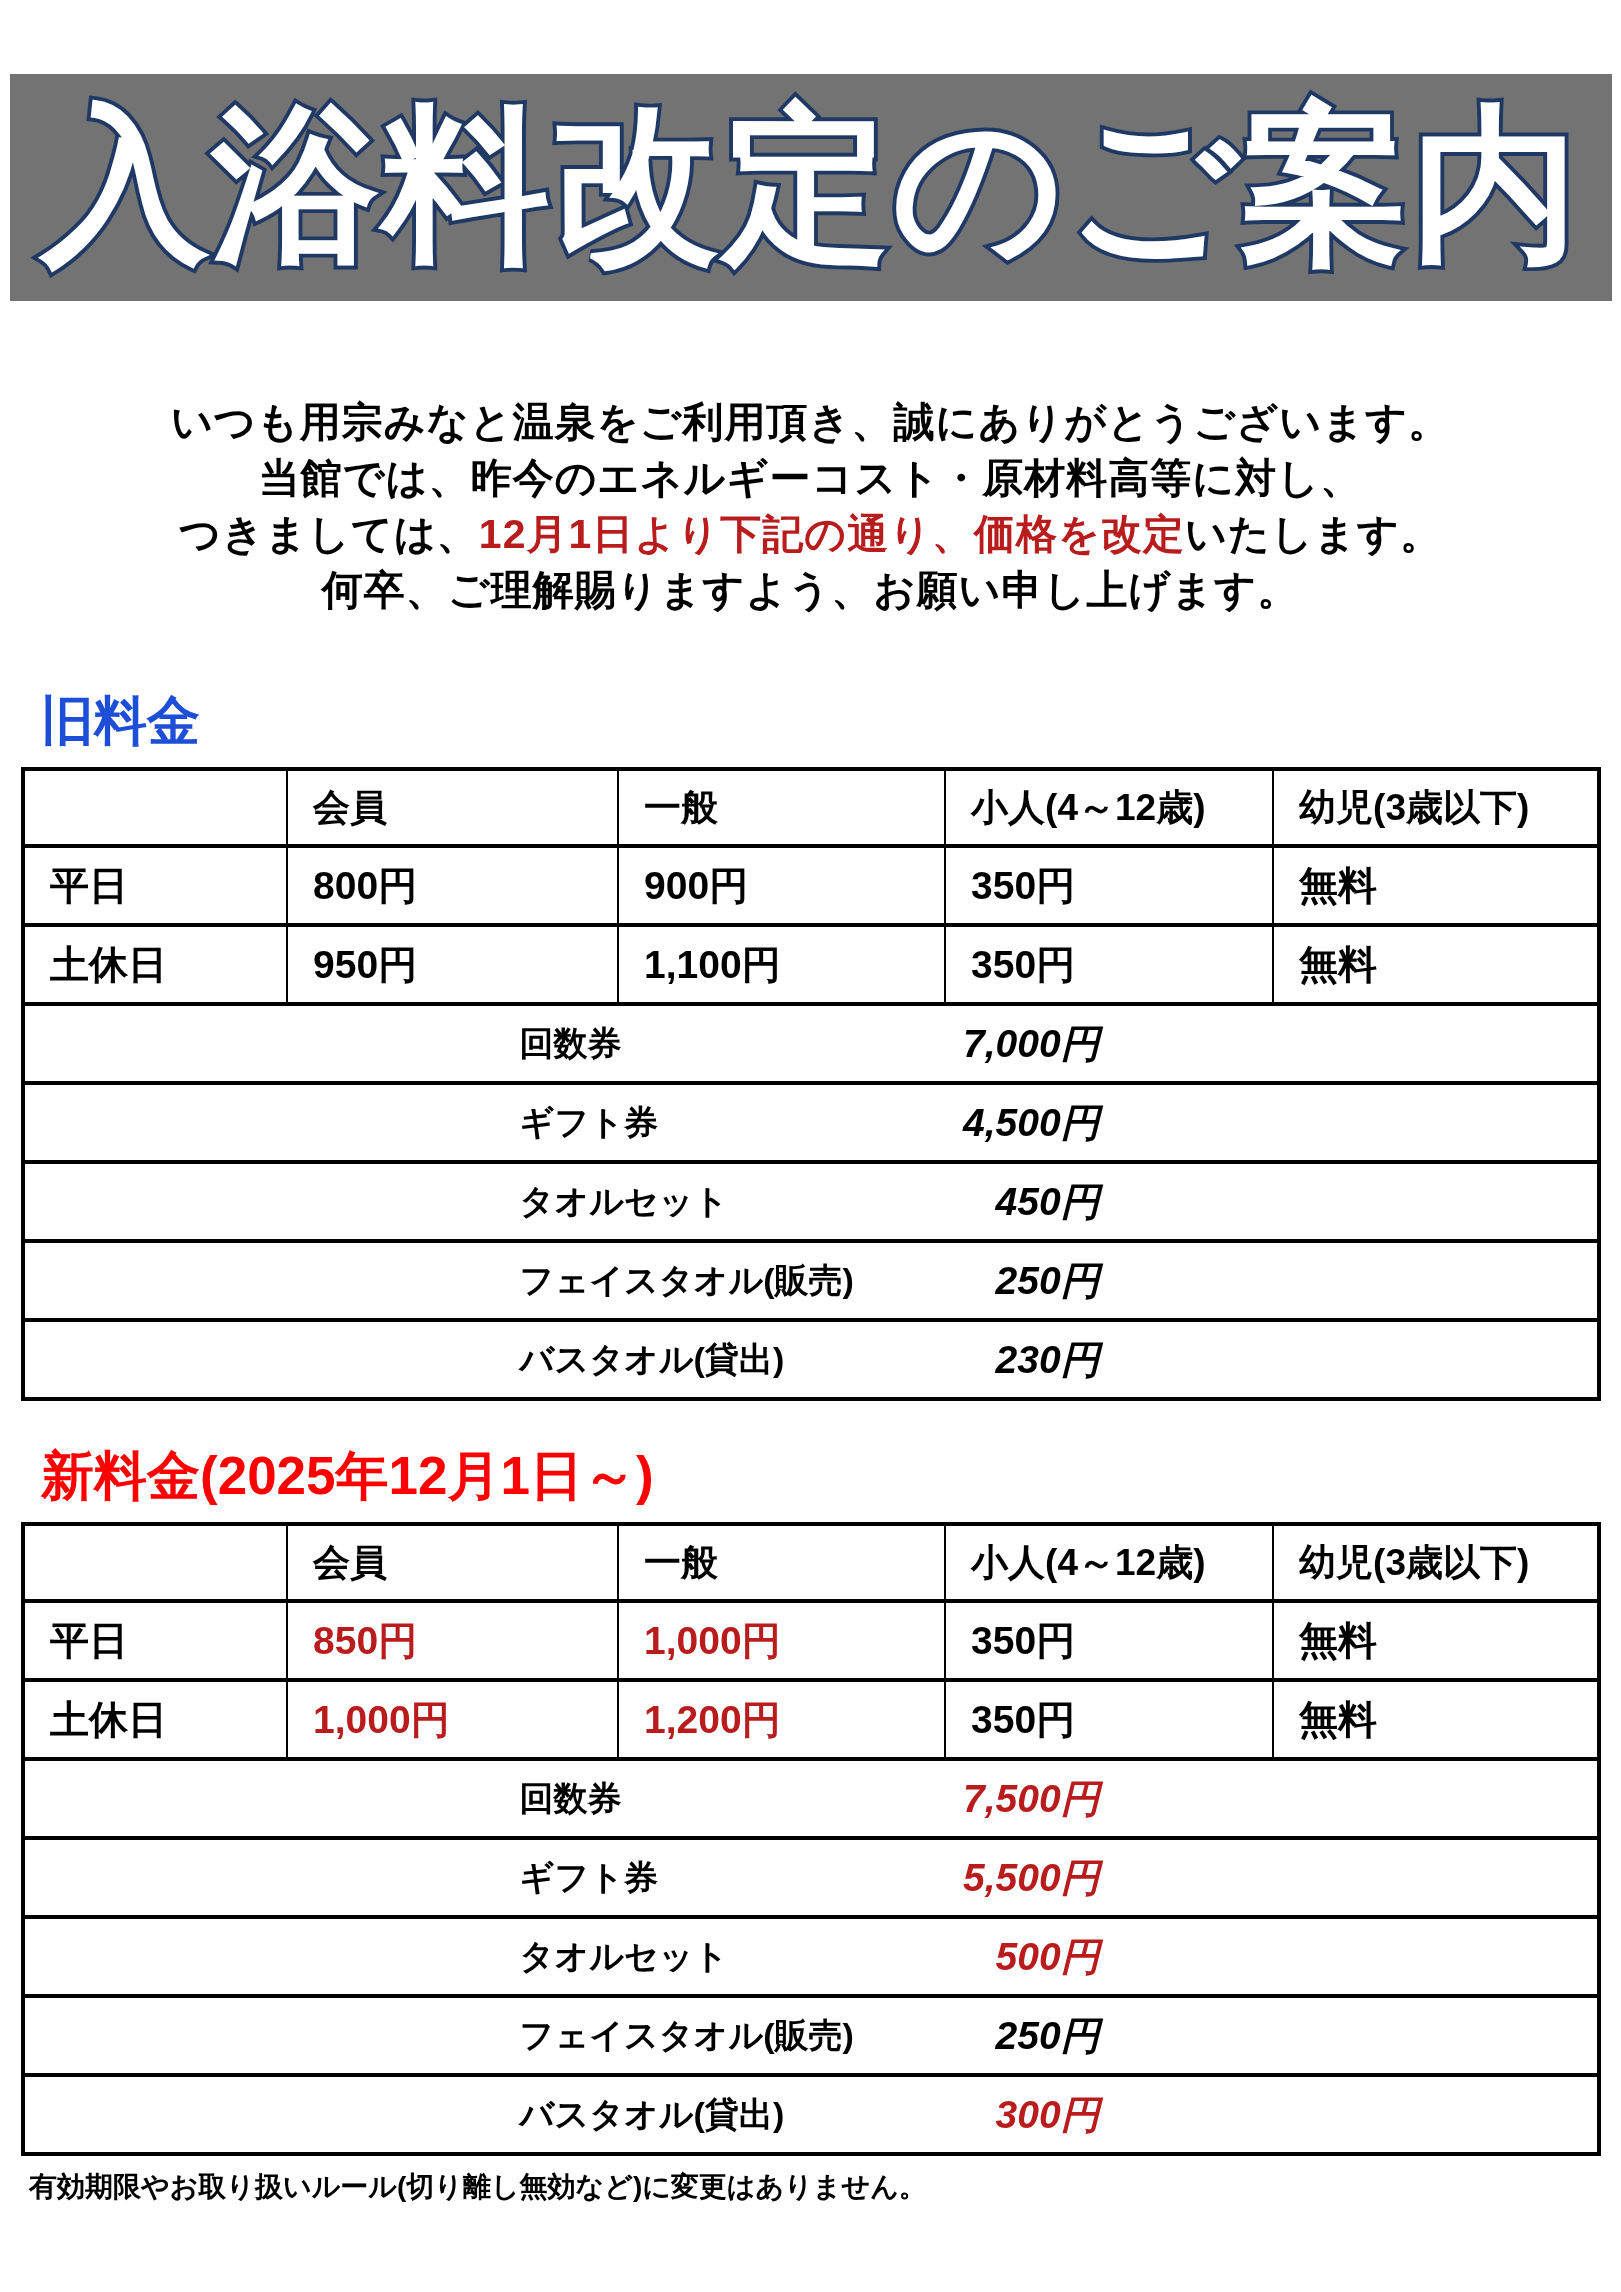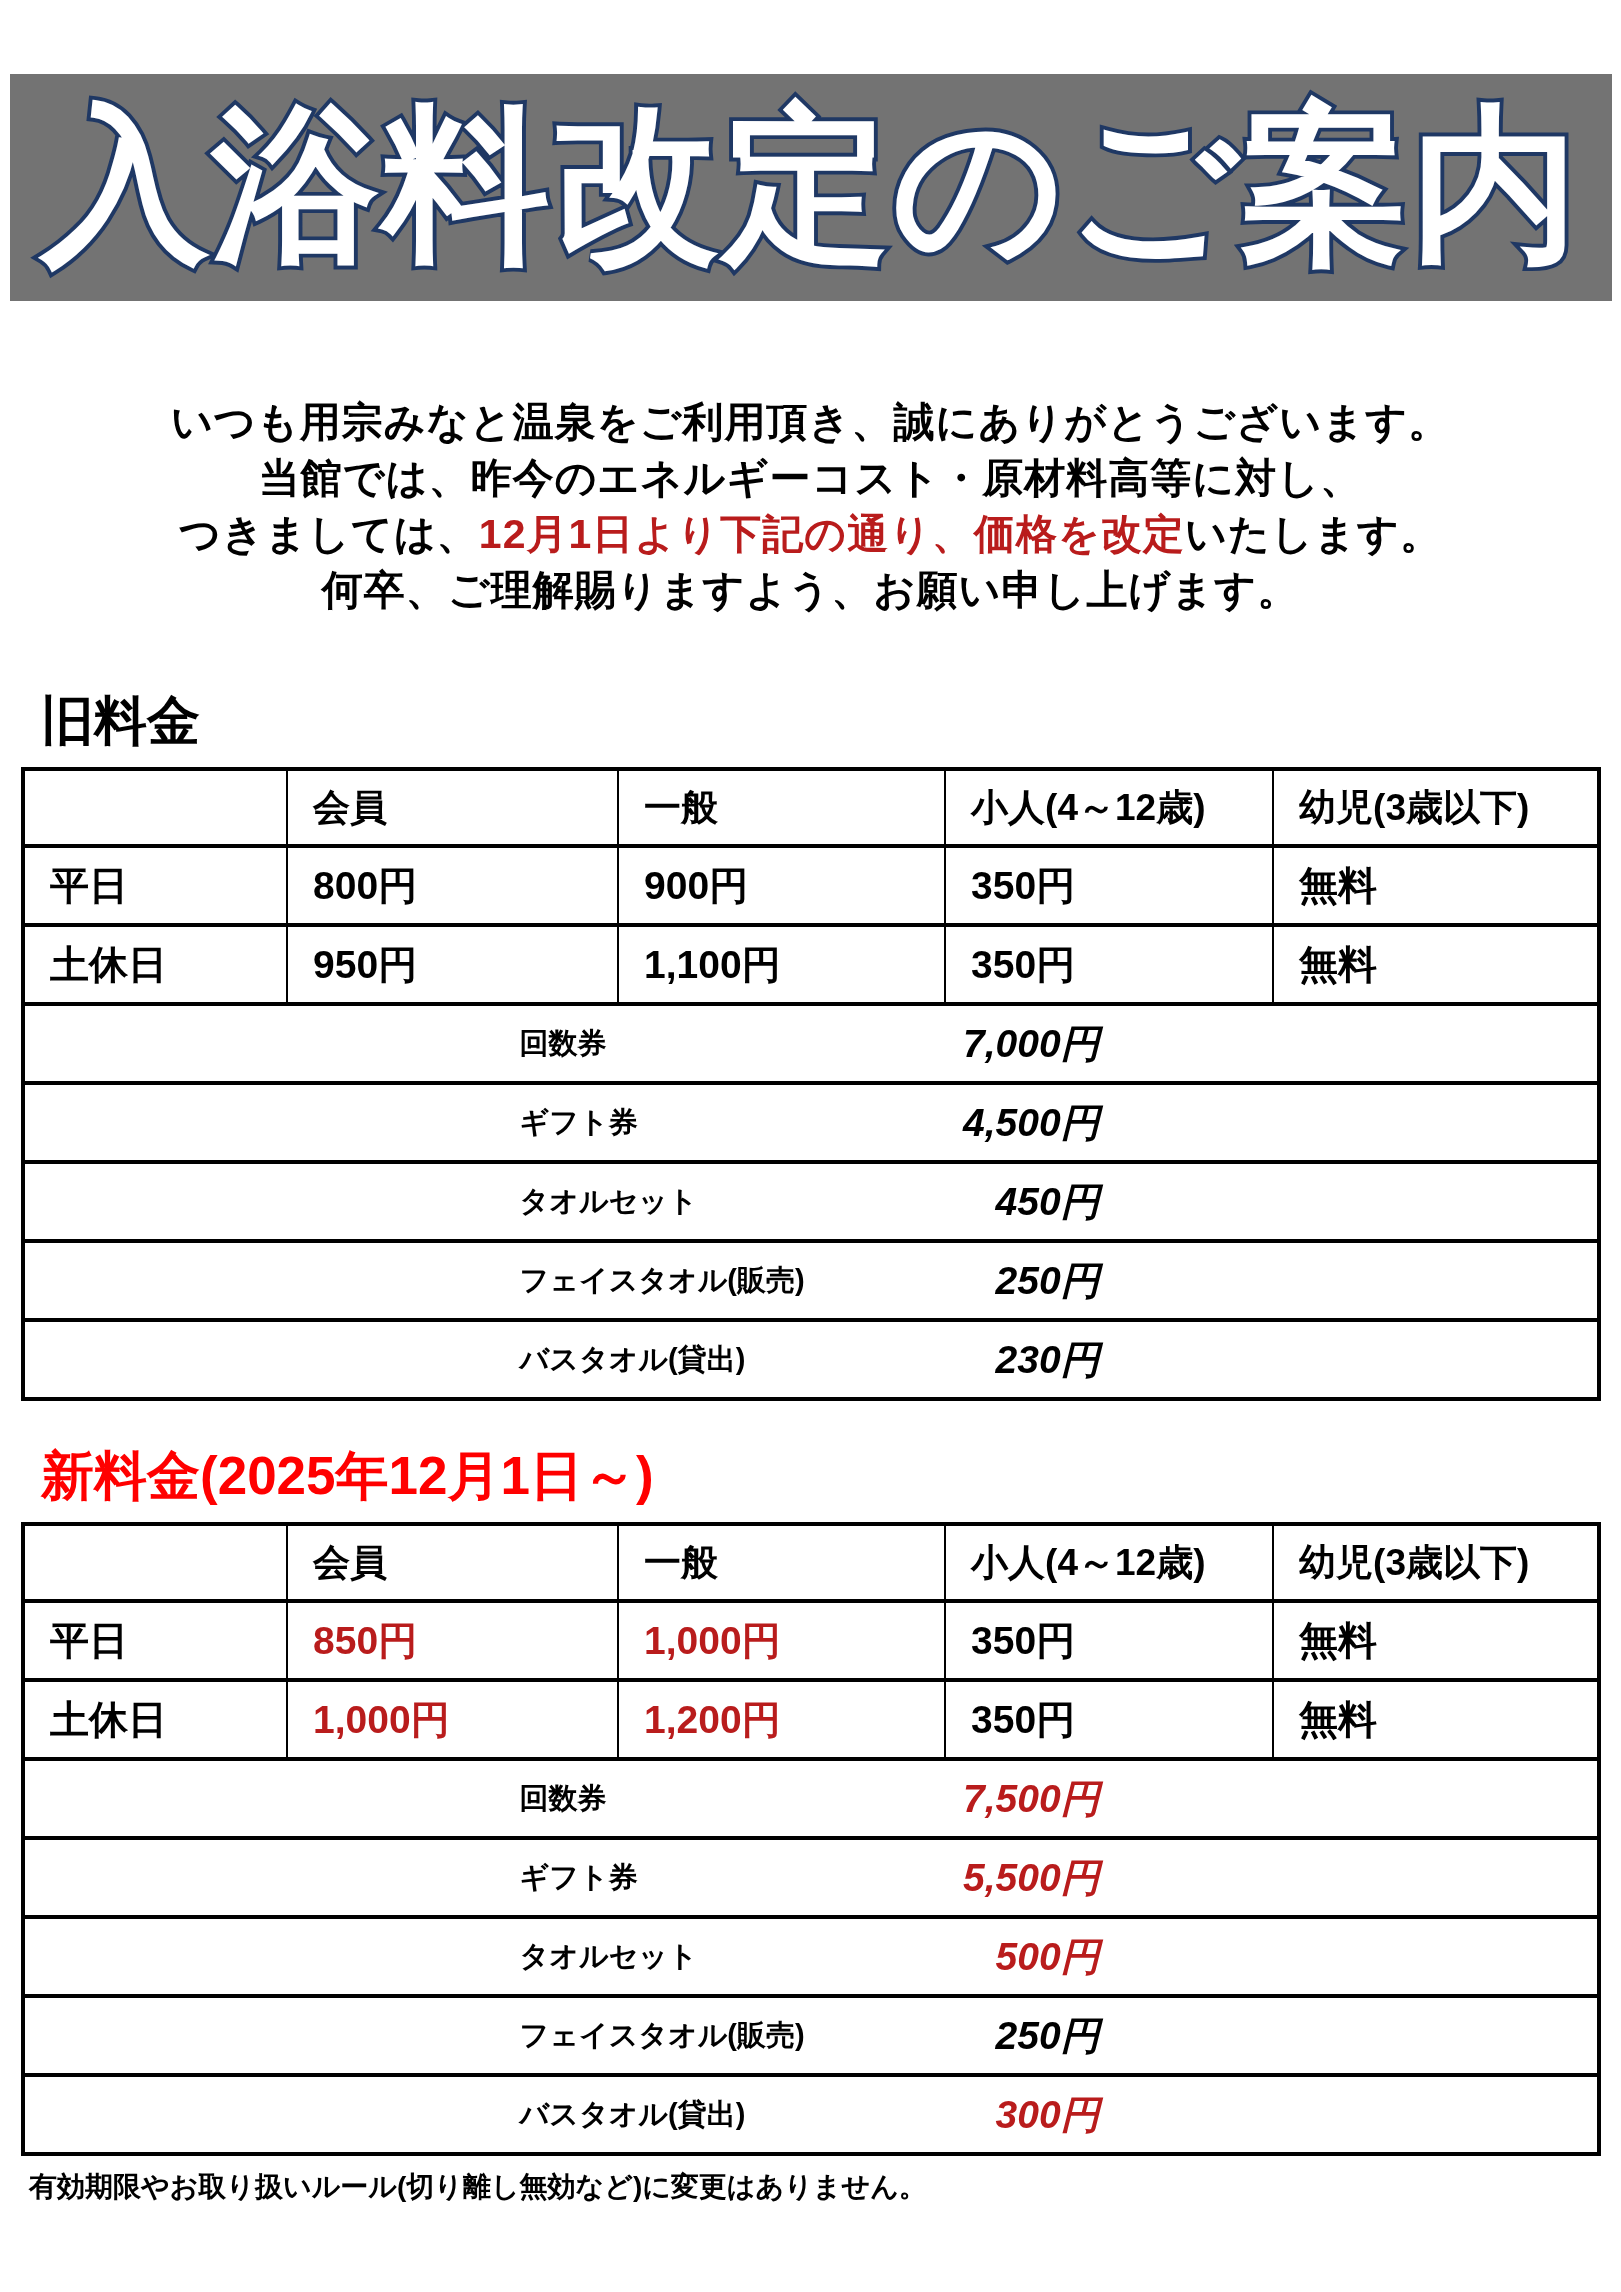--- a/index.html
+++ b/index.html
@@ -25,21 +25,21 @@
     letter-spacing:1px;
     margin-top:24px;
   }
   .intro .line{white-space:nowrap;}
   .red{color:#b91c1c;}
 
   
   .section-heading{
     position:absolute;left:41px;font-size:53px;line-height:53px;white-space:nowrap;
   }
-  .heading-old{top:694px;color:#000000;}
+  .heading-old{top:694px;color:#1d4ed8;}
   .heading-new{top:1449px;color:#ff0000;}
 
   
   table.price{
     position:absolute;left:20.6px;width:1577px;
     border-collapse:collapse;table-layout:fixed;
     font-size:37px;
   }
   .table-old{top:767px;}
   .table-new{top:1522px;}
@@ -50,21 +50,21 @@
     overflow:hidden;white-space:nowrap;
   }
   table.price{border:4.9px solid #000;}
   tr.hdr td{height:73px;}
   tr.day td{height:75px;font-size:39px;}
   tr.item td{height:75px;position:relative;padding:0;}
   tr.hdr td{font-size:37px;}
   .price-val{font-size:39px;}
   .item-label{
     position:absolute;left:495px;top:50%;transform:translateY(-50%);
-    font-size:29px;white-space:nowrap;
+    font-size:34px;white-space:nowrap;
   }
   .item-price{
     position:absolute;left:627px;width:448px;top:50%;transform:translateY(-50%);
     text-align:right;font-size:39px;white-space:nowrap;font-style:italic;
   }
 
   
   .footnote{
     position:absolute;left:29px;top:2168px;font-size:28px;white-space:nowrap;
   }

